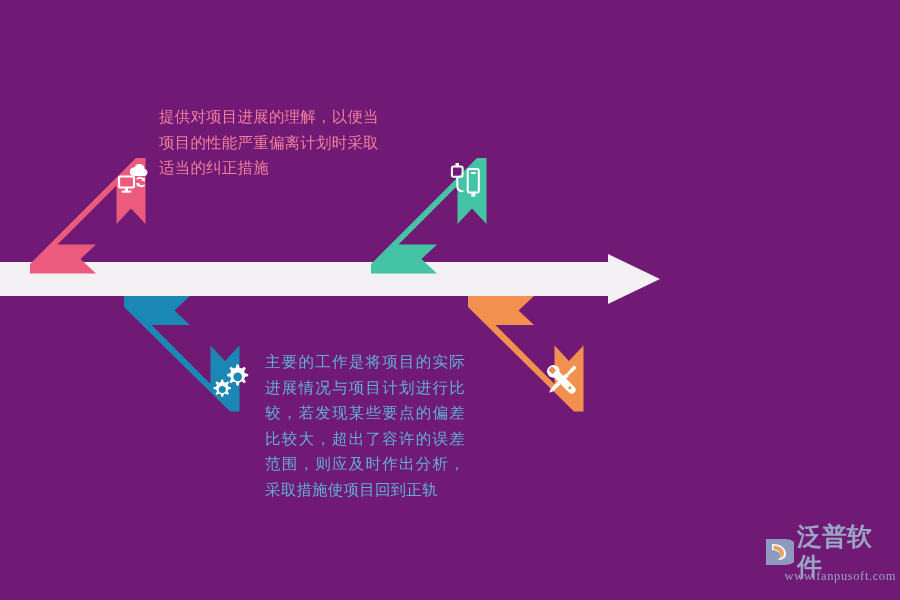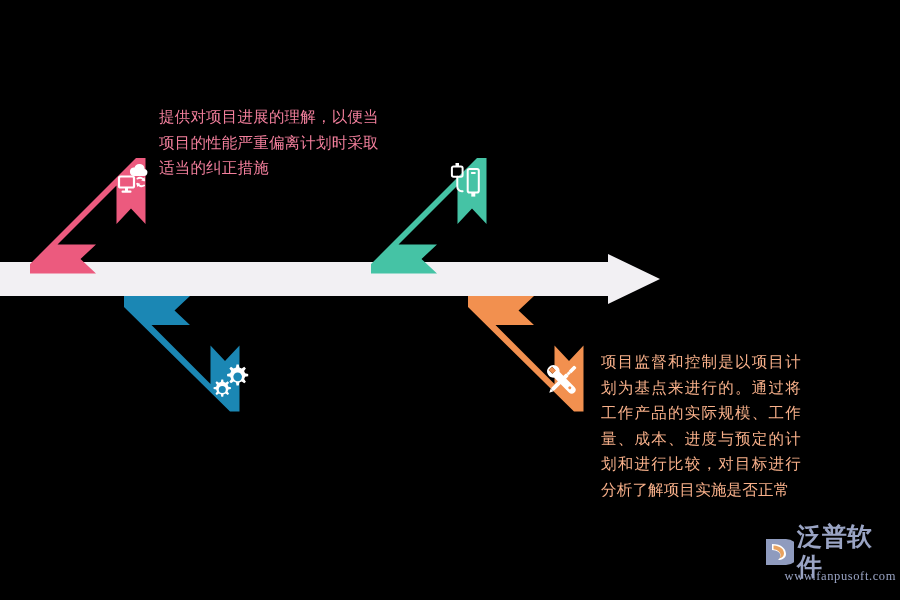--- a/index.html
+++ b/index.html
@@ -10,21 +10,21 @@
     width: 900px;
     height: 600px;
     background: #ffffff;
     font-family: "Liberation Sans", "DejaVu Sans", sans-serif;
     overflow: hidden;
   }
   #canvas {
     position: relative;
     width: 900px;
     height: 600px;
-    background: #000000;
+    background: #701a75;
   }
 
   
   .center-arrow {
     position: absolute;
     left: 0px;
     top: 254px;
     width: 660px;
     height: 50px;
   }
@@ -147,41 +147,41 @@
     <g fill="#ffffff">
       <path d="M28.5,6.5 l2.3,0 l0.55,3.1 a8.6,8.6 0 0 1 2.35,0.98 l2.6,-1.8 l1.6,1.6 l-1.8,2.6 a8.6,8.6 0 0 1 0.98,2.35 l3.1,0.55 l0,2.3 l-3.1,0.55 a8.6,8.6 0 0 1 -0.98,2.35 l1.8,2.6 l-1.6,1.6 l-2.6,-1.8 a8.6,8.6 0 0 1 -2.35,0.98 l-0.55,3.1 l-2.3,0 l-0.55,-3.1 a8.6,8.6 0 0 1 -2.35,-0.98 l-2.6,1.8 l-1.6,-1.6 l1.8,-2.6 a8.6,8.6 0 0 1 -0.98,-2.35 l-3.1,-0.55 l0,-2.3 l3.1,-0.55 a8.6,8.6 0 0 1 0.98,-2.35 l-1.8,-2.6 l1.6,-1.6 l2.6,1.8 a8.6,8.6 0 0 1 2.35,-0.98 z"></path>
     </g>
     <circle cx="29.65" cy="18.85" r="4.3" fill="#1b87b4"></circle>
 
     <g fill="#ffffff">
       <path d="M13.3,21.5 l1.9,0 l0.45,2.55 a7.1,7.1 0 0 1 1.93,0.8 l2.14,-1.48 l1.32,1.32 l-1.48,2.14 a7.1,7.1 0 0 1 0.8,1.93 l2.55,0.45 l0,1.9 l-2.55,0.45 a7.1,7.1 0 0 1 -0.8,1.93 l1.48,2.14 l-1.32,1.32 l-2.14,-1.48 a7.1,7.1 0 0 1 -1.93,0.8 l-0.45,2.55 l-1.9,0 l-0.45,-2.55 a7.1,7.1 0 0 1 -1.93,-0.8 l-2.14,1.48 l-1.32,-1.32 l1.48,-2.14 a7.1,7.1 0 0 1 -0.8,-1.93 l-2.55,-0.45 l0,-1.9 l2.55,-0.45 a7.1,7.1 0 0 1 0.8,-1.93 l-1.48,-2.14 l1.32,-1.32 l2.14,1.48 a7.1,7.1 0 0 1 1.93,-0.8 z"></path>
     </g>
     <circle cx="14.25" cy="31.5" r="3.5" fill="#1b87b4"></circle>
   </svg>
+  <div class="txt txt-blue t-blue">主要的工作是将项目的实际进展情况与项目计划进行比较，若发现某些要点的偏差比较大，超出了容许的误差范围，则应及时作出分析，采取措施使项目回到正轨</div>
 
   <svg class="diag-arrow" style="left:462px; top:290px;" viewBox="0 0 130 130" width="130" height="130" xmlns="http://www.w3.org/2000/svg">
     <path d="M6,6 L72,6 L56.5,20.5 L72,35 L33.5,35 L92.5,94 L92.5,55.5 L107,71 L121.5,55.5 L121.5,121.5 L112,121.5 L6,17 Z" fill="#f2904f"></path>
   </svg>
   <svg class="arrow-icon" style="left:540px; top:358px;" viewBox="0 0 44 44" width="44" height="44" xmlns="http://www.w3.org/2000/svg">
 
     <g transform="rotate(45 22 22)">
       <rect x="20.2" y="3" width="3.6" height="8" rx="1" fill="#ffffff"></rect>
       <rect x="20.6" y="11" width="2.8" height="3" fill="#ffffff"></rect>
       <rect x="20" y="14" width="4" height="22" rx="1.4" fill="#ffffff"></rect>
       <path d="M20,36 l4,0 l-2,4 z" fill="#ffffff"></path>
     </g>
 
     <g transform="rotate(-45 22 22)">
       <path d="M22,3.5 a6.3,6.3 0 0 1 3.9,11.2 l0,21 a3.9,3.9 0 0 1 -7.8,0 l0,-21 A6.3,6.3 0 0 1 22,3.5 z
                M19.6,5.6 l0,5.2 l4.8,0 l0,-5.2 z" fill="#ffffff"></path>
       <path d="M19.7,5.4 l0,5.6 l4.6,0 l0,-5.6 z" fill="#f2904f"></path>
       <circle cx="22" cy="33" r="1.5" fill="#f2904f"></circle>
     </g>
   </svg>
-  <div class="txt txt-orange t-orange">项目监督和控制是以项目计划为基点来进行的。通过将工作产品的实际规模、工作量、成本、进度与预定的计划和进行比较，对目标进行分析了解项目实施是否正常</div>
 
   <div class="logo">
     <div class="logo-row">
       <svg class="logo-mark" viewBox="0 0 32 32" width="32" height="32" xmlns="http://www.w3.org/2000/svg">
         <path d="M4,4 L24,4 A13,13 0 0 1 24,30 L4,30 Z" fill="#8f9bbe"></path>
         <path d="M10,9 C20,9 24,14 24,19 C24,23 20,25 16,25 C20,22 20,16 10,15 Z" fill="#ffffff"></path>
         <path d="M11.5,10.5 C19,11 22,14.5 22,18.5 C22,21 20,22.8 17.5,23.2 C19.8,20.5 19,15.5 11.5,14.3 Z" fill="#e8a25f"></path>
       </svg>
       <span class="logo-word">泛普软件</span>
     </div>

